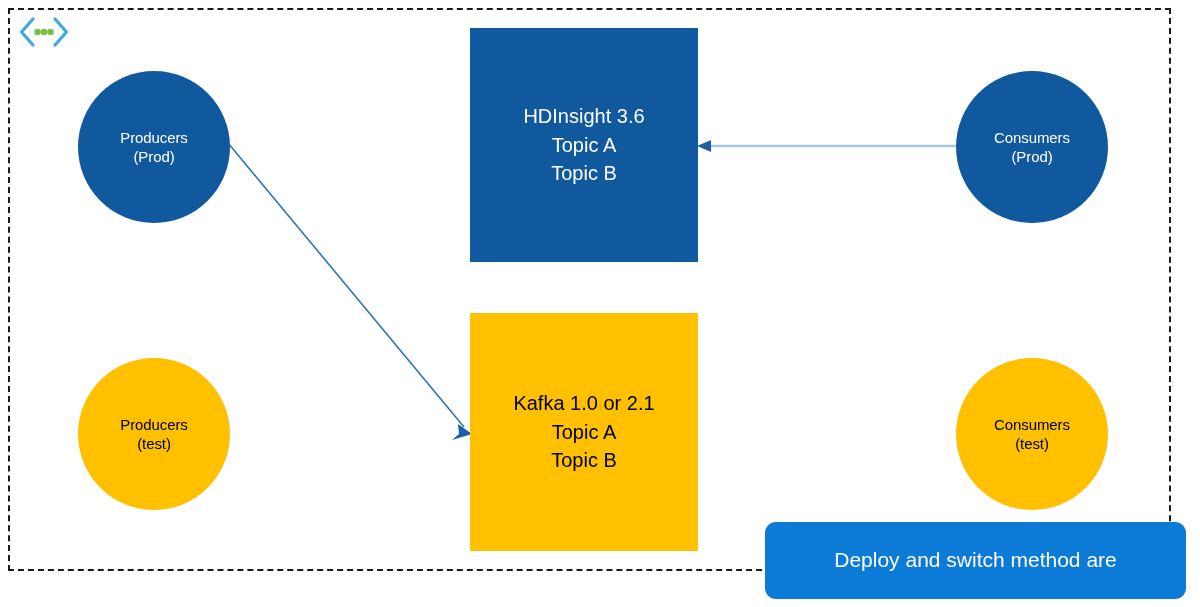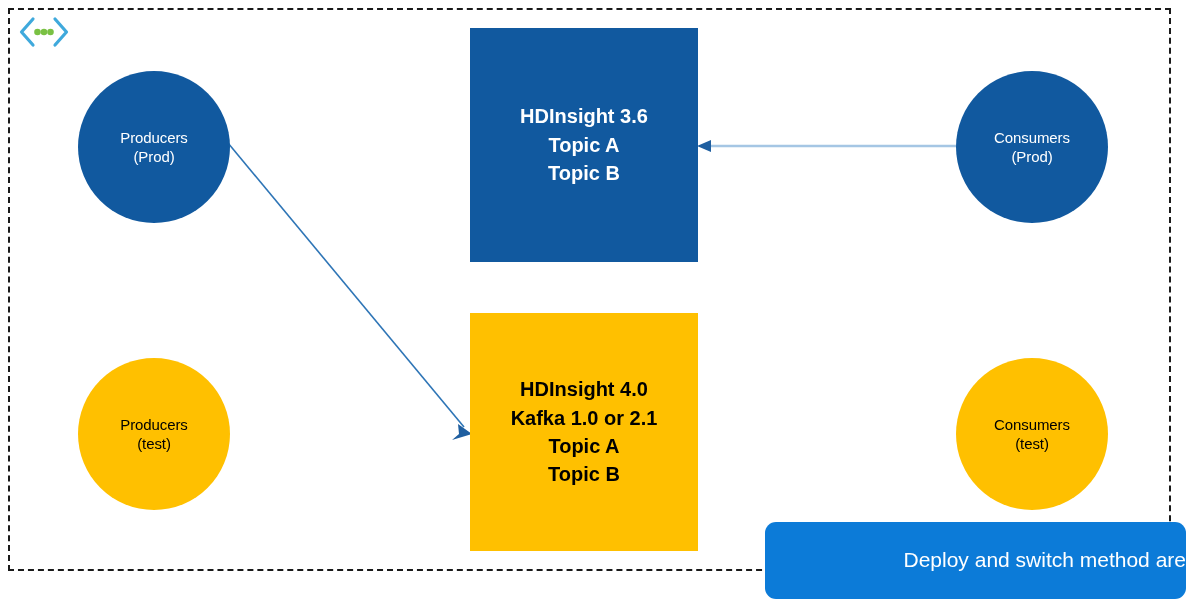--- a/index.html
+++ b/index.html
@@ -73,21 +73,21 @@
   .node-circle span { display: block; white-space: nowrap; }
 
   
   .cluster-box {
     position: absolute;
     display: flex;
     flex-direction: column;
     align-items: center;
     justify-content: center;
     text-align: center;
-    font-weight: bold;
+    font-weight: normal;
     font-size: 20px;
     line-height: 1.42;
   }
   .cluster-prod {
     left: 470px; top: 28px; width: 228px; height: 234px;
     background: #11599F; color: #ffffff;
   }
   .cluster-test {
     left: 470px; top: 313px; width: 228px; height: 238px;
     background: #FFC000; color: #000000;
@@ -97,21 +97,21 @@
   
   .callout {
     position: absolute;
     left: 765px; top: 522px;
     width: 421px; height: 77px;
     background: #0C7BD8;
     border-radius: 11px;
     color: #ffffff;
     display: flex;
     flex-direction: column;
-    align-items: flex-end;
+    align-items: center;
     justify-content: center;
     text-align: center;
     font-size: 21px;
     line-height: 1.36;
     font-weight: normal;
   }
   .callout span { display: block; white-space: nowrap; }
 
   
   .arrows {
@@ -171,21 +171,20 @@
     <span>(test)</span>
   </div>
 
   <div class="cluster-box cluster-prod">
     <span>HDInsight 3.6</span>
     <span>Topic A</span>
     <span>Topic B</span>
   </div>
 
   <div class="cluster-box cluster-test">
-    <span>HDInsight 4.0</span>
     <span>Kafka 1.0 or 2.1</span>
     <span>Topic A</span>
     <span>Topic B</span>
   </div>
 
   <div class="callout">
     <span>Deploy and switch method are</span>
   </div>
 
 </div>

